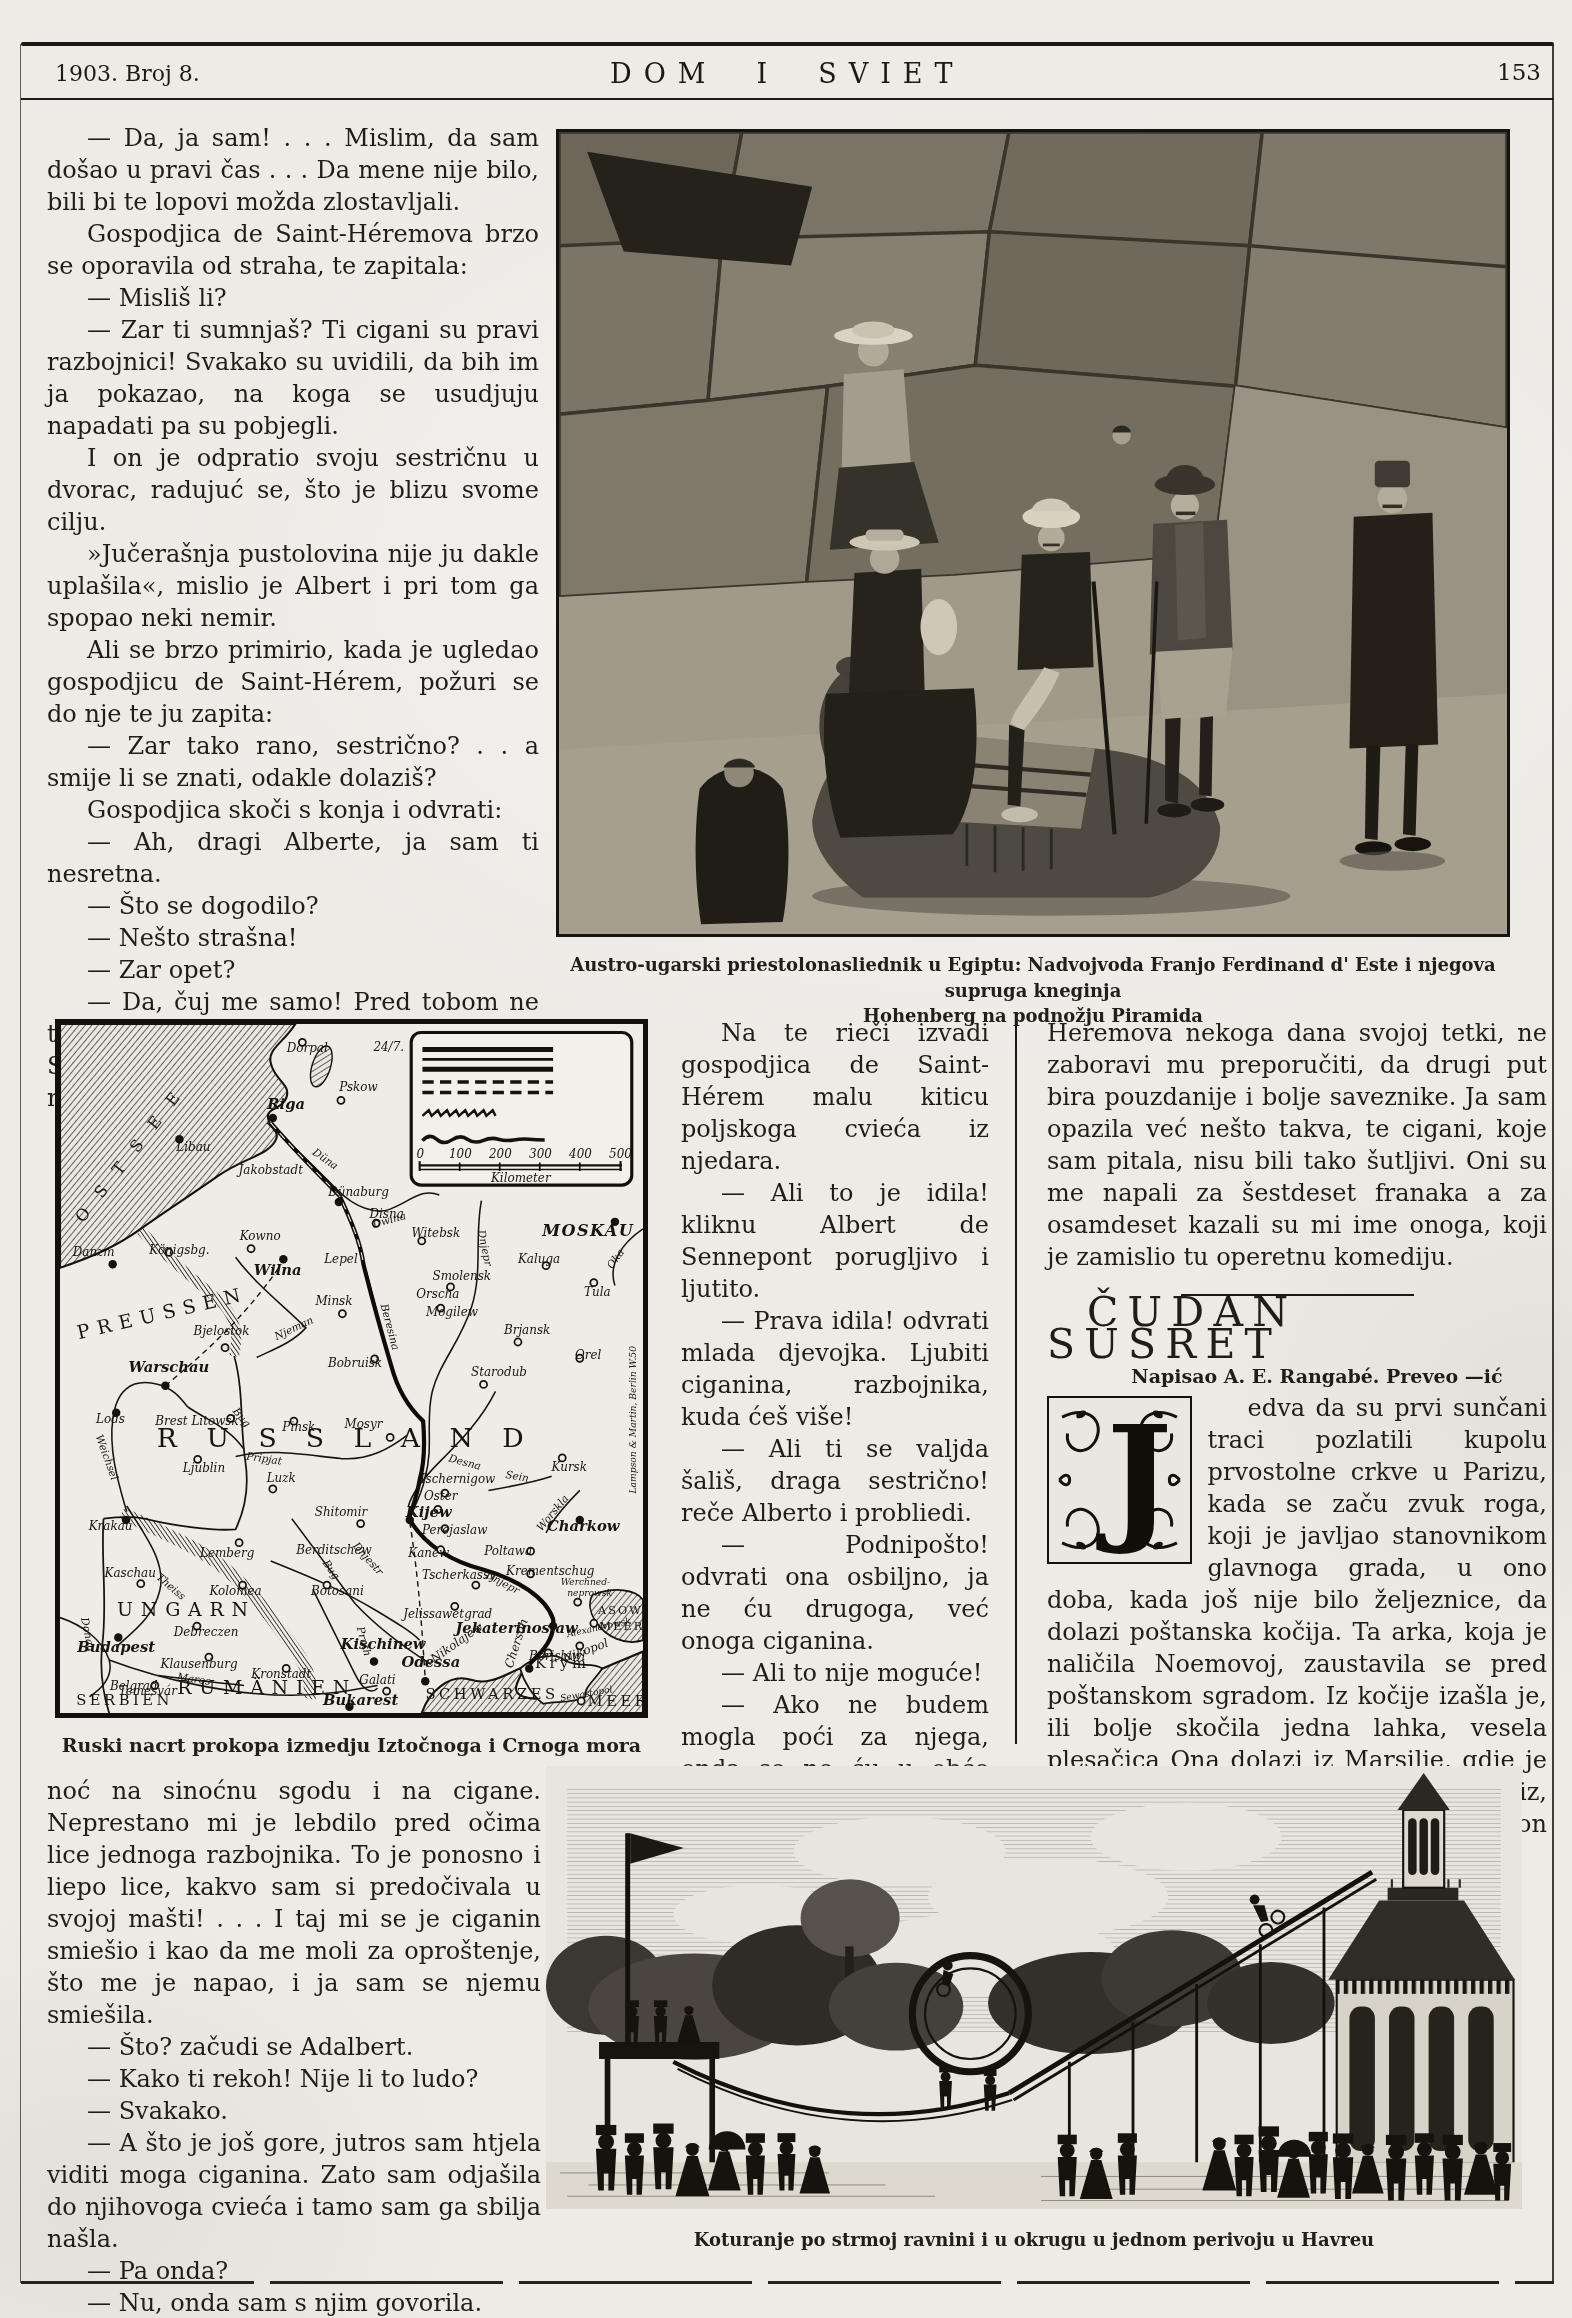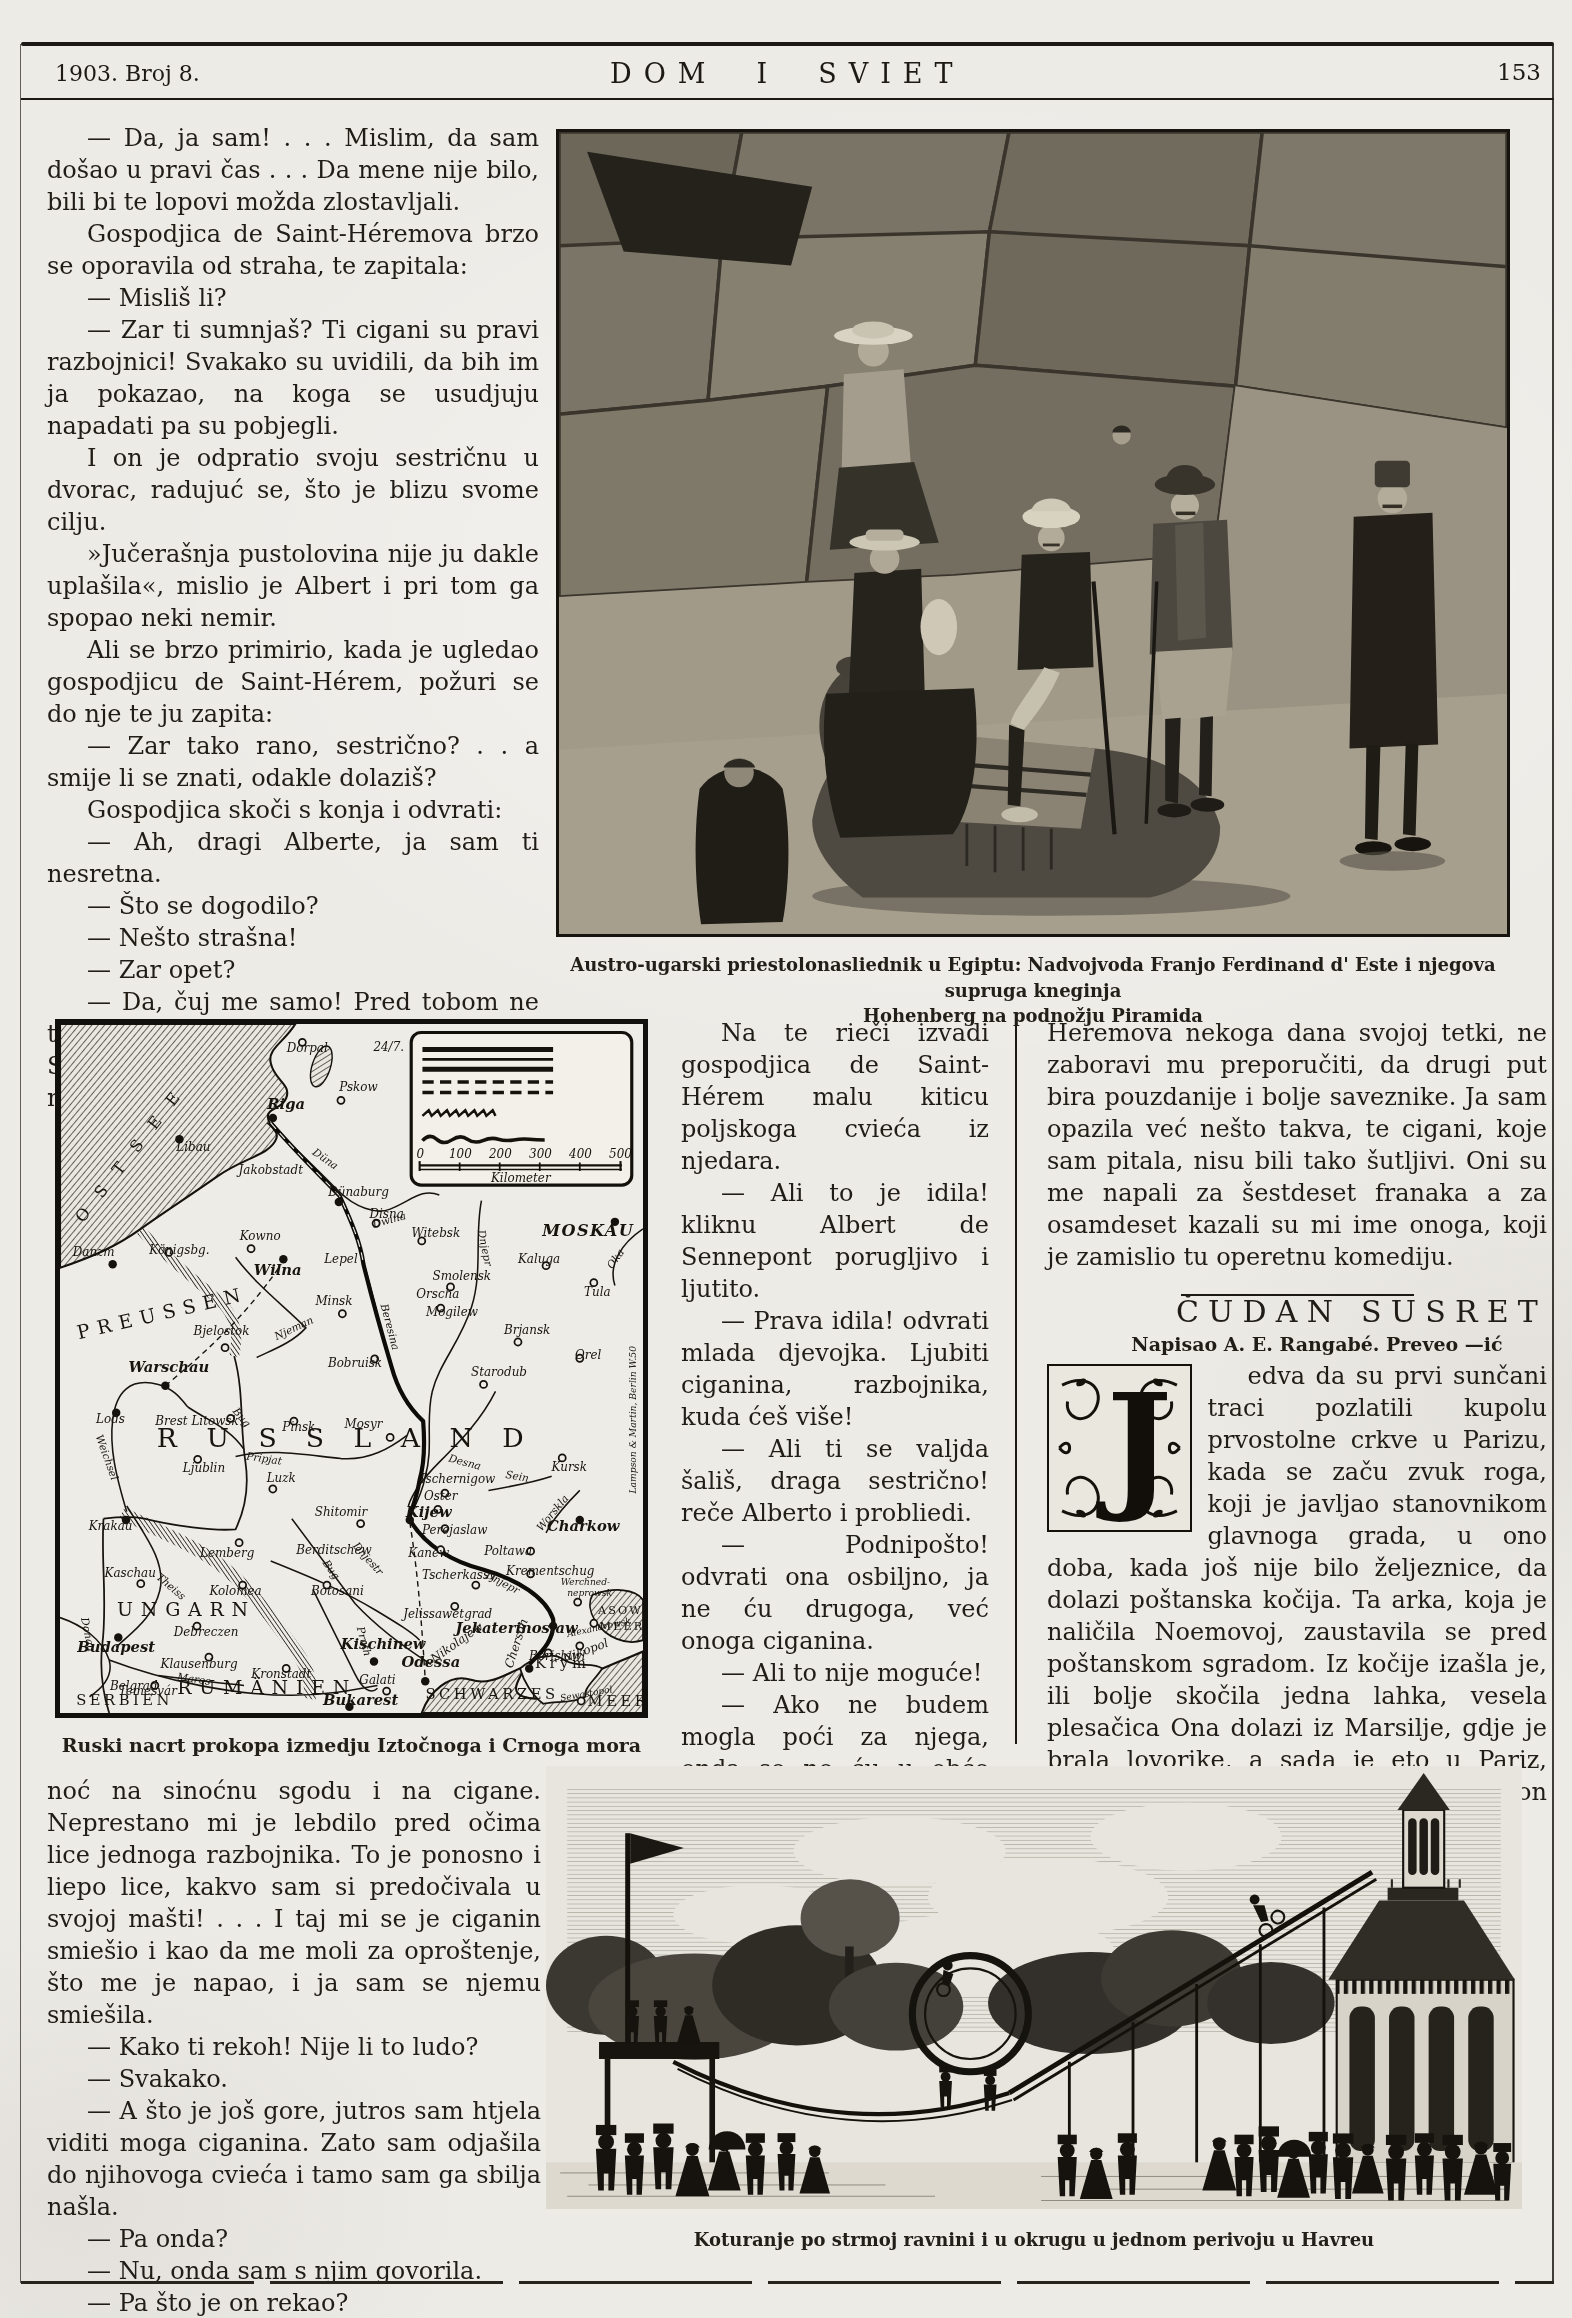--- a/index.html
+++ b/index.html
@@ -36,21 +36,21 @@
   .map-caption{left:55px;top:1733px;width:593px;font-size:19px;}
   .engraving-caption{left:546px;top:2227px;width:976px;}
 
   .mapbox{position:absolute;left:55px;top:1019px;width:593px;height:699px;border:5px solid #12100c;box-sizing:border-box;
           box-shadow:inset 0 0 0 2.1px #edebe6, inset 0 0 0 3.5px #12100c;background:#edece6;}
   .mapbox svg{display:block;width:100%;height:100%;}
 
   .vdiv{left:1015px;top:1022px;width:2.1px;height:722px;}
 
   .sep-rule{width:233px;height:2.1px;background:#1c1914;margin:21px auto 0 auto;}
-  .story-heading{margin-top:35px;text-align:right;font-size:30px;letter-spacing:9.2px;text-indent:0;}
+  .story-heading{margin-top:35px;text-align:left;font-size:41px;letter-spacing:9.2px;text-indent:0;}
   .story-byline{margin-top:21px;text-align:center;font-size:19px;font-weight:700;text-indent:0;}
   .story-start{margin-top:31px;}
 
   .dropcap{float:left;width:145px;height:168px;border:2.8px solid #14110c;background:#eae7df;position:relative;
            margin:4.2px 15.6px 2.8px 0;box-sizing:border-box;}
   .dropcap svg{position:absolute;inset:0;width:100%;height:100%;}
   .dropcap-letter{position:absolute;inset:0;display:flex;align-items:center;justify-content:center;
                   font-size:139px;font-weight:700;line-height:1;padding-bottom:8.5px;color:#120f0a;}
 
   .engraving{position:absolute;left:546px;top:1766px;width:976px;height:443px;background:#e8e5de;}
@@ -501,20 +501,21 @@
             <ellipse cx="78" cy="108" rx="4" ry="2.4" transform="rotate(-30 78 108)"></ellipse>
           </g>
         </svg>
         <span class="dropcap-letter">J</span>
       </span><span>edva da su prvi sunčani traci pozlatili kupolu prvostolne crkve u Parizu, kada se začu zvuk roga, koji je javljao stanovnikom glavnoga grada, u ono doba, kada još nije bilo željeznice, da dolazi poštanska kočija. Ta arka, koja je naličila Noemovoj, zaustavila se pred poštanskom sgradom. Iz kočije izašla je, ili bolje skočila jedna lahka, vesela plesačica Ona dolazi iz Marsilje, gdje je brala lovorike, a sada je eto u Pariz, pred vrhovno sudište ukusa, da joj on potvrdi stečenu slavu.</span>
     </p>
   </div>
 
   <div class="col bleft-col nfi">
       <p>noć na sinoćnu sgodu i na cigane. Neprestano mi je lebdilo pred očima lice jednoga razbojnika. To je ponosno i liepo lice, kakvo sam si predočivala u svojoj mašti! . . . I taj mi se je ciganin smiešio i kao da me moli za oproštenje, što me je napao, i ja sam se njemu smiešila.</p>
+      <p>— Što? začudi se Adalbert.</p>
       <p>— Kako ti rekoh! Nije li to ludo?</p>
       <p>— Svakako.</p>
       <p>— A što je još gore, jutros sam htjela viditi moga ciganina. Zato sam odjašila do njihovoga cvieća i tamo sam ga sbilja našla.</p>
       <p>— Pa onda?</p>
       <p>— Nu, onda sam s njim govorila.</p>
       <p>— Pa što je on rekao?</p>
       <p>— Ništa! u ruci je imao kiticu cvieća i meni ju je ponudio. Evo je!</p>
     </div>
 
   <div class="engraving">

